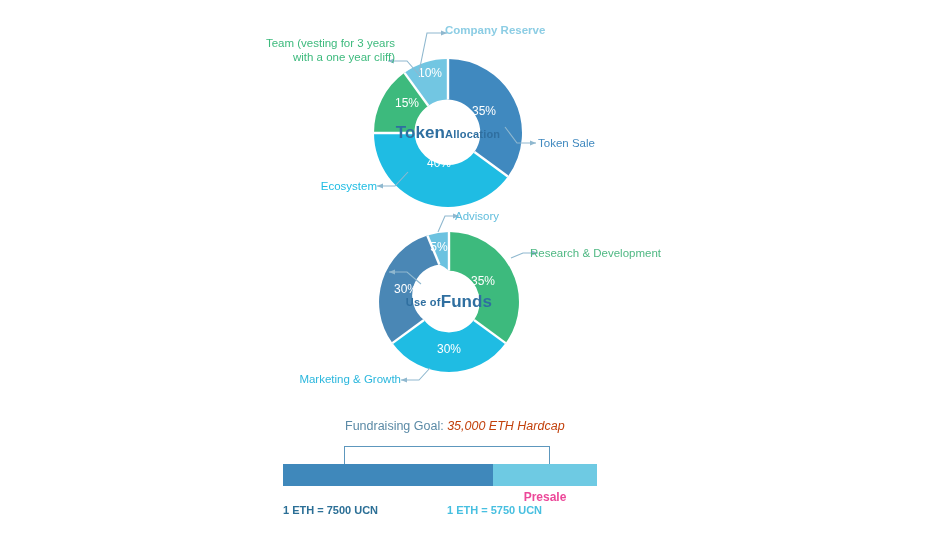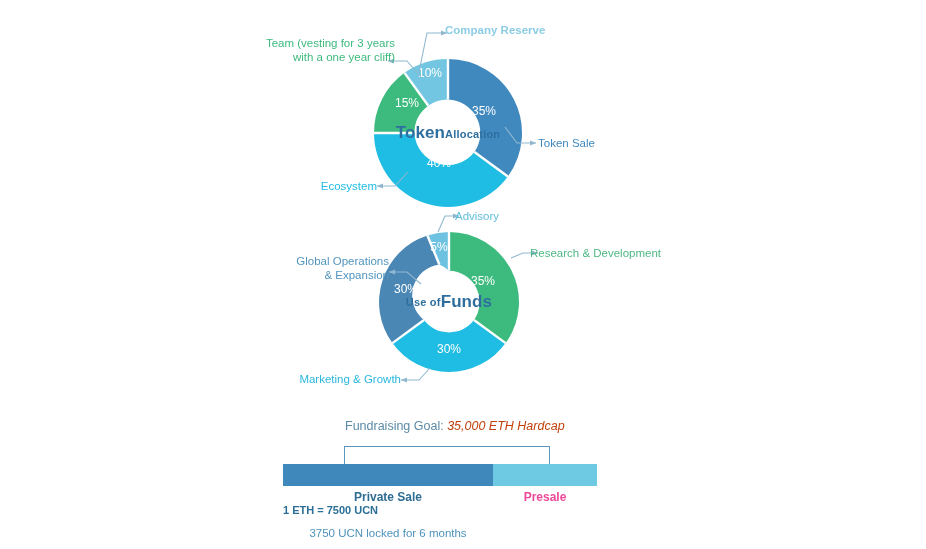--- a/index.html
+++ b/index.html
@@ -213,36 +213,31 @@
       <polygon points="283,53 277,50.6 277,55.4"></polygon>
       <polygon points="134,72 140,69.6 140,74.4"></polygon>
       <polygon points="146,180 152,177.6 152,182.4"></polygon>
     </g>
   </svg>
 
   <div class="abs lbl ta-l" style="left:455px; top:209px; color:#62bedd;">Advisory</div>
 
   <div class="abs lbl ta-l" style="left:530px; top:246px; color:#4fb883;">Research &amp; Development</div>
 
-  <div class="abs lbl multiline ta-r" style="left:250px; top:254px; width:139px; color:#5295bd;">
-    <div>Global Operations</div>
-    <div>&amp; Expansion</div>
-  </div>
 
   <div class="abs lbl ta-r" style="left:276px; top:372px; width:125px; color:#2bb7dd;">Marketing &amp; Growth</div>
 
   <div id="fund-title" style="left:345px; top:419px;">
     <span style="color:#5b8aa6;">Fundraising Goal:</span>
     <span style="color:#c2410c;font-style:italic;">35,000 ETH Hardcap</span>
   </div>
 
   <div class="bracket" style="left:344px; top:446px; width:206px; height:20px;"></div>
 
   <div class="bar" style="left:283px; top:464px; width:210px; background:#3f88bb;"></div>
   <div class="bar" style="left:493px; top:464px; width:104px; background:#6ecae3;"></div>
 
-  <div class="col-title" style="left:283px; top:490px; width:210px; color:#2f6c93;">Private Sale</div>
   <div class="col-sub" style="left:283px; top:504px; width:210px; color:#2b6f96;">1 ETH = 7500 UCN</div>
-  <div class="col-note" style="left:283px; top:527px; width:210px; color:#4e93bb;">3750 UCN locked for 6 months</div>
 
   <div class="col-title" style="left:493px; top:490px; width:104px; color:#ec4899;">Presale</div>
+  <div class="col-sub" style="left:447px; top:504px; width:196px; color:#47bfe0;">1 ETH = 5750 UCN</div>
 
 </div>
 
 </body></html>

